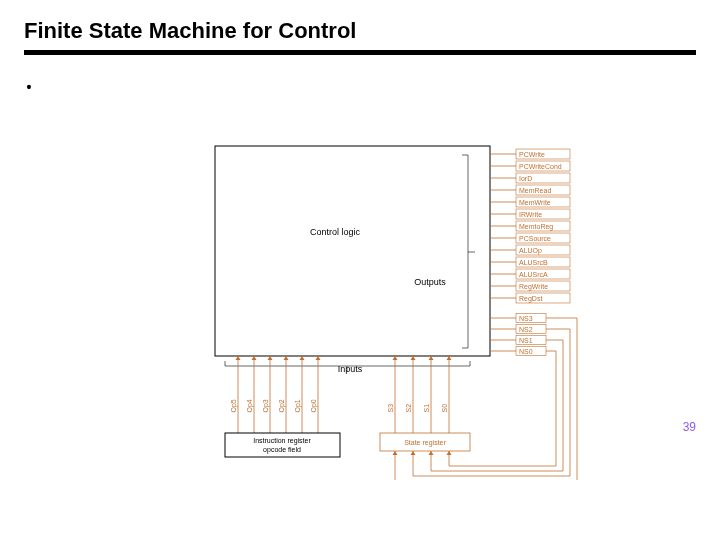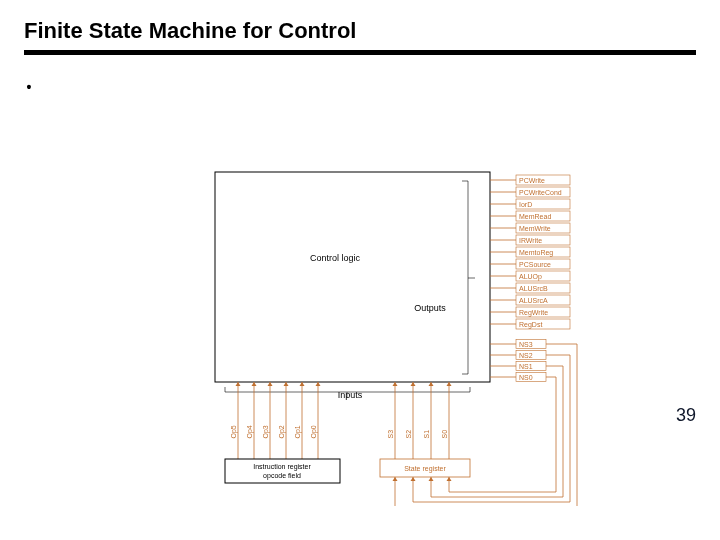--- a/index.html
+++ b/index.html
@@ -2,22 +2,22 @@
 <html><head>
 <meta charset="utf-8">
 <style>
   * { box-sizing: border-box; margin: 0; padding: 0; }
   html, body { width: 720px; height: 540px; font-family: Arial, Helvetica, sans-serif; background: #fff; }
   .slide { position: relative; width: 720px; height: 444px; padding: 18px 24px 12px 24px; }
   .title { font-size: 22px; font-weight: bold; color: #000; }
   .rule { height: 5px; background: #000; margin-top: 6px; }
   .bullet-row { margin-top: 24px; font-size: 14px; font-weight: bold; color: #000; display: flex; gap: 14px; }
   .bullet-row .dot { width: 10px; text-align: center; }
-  .pagenum { position: absolute; right: 24px; bottom: 18px; font-size: 18px; color: #0f172a; }
-  .diagram { position: absolute; left: 200px; top: 166px; width: 420px; height: 340px; }
+  .pagenum { position: absolute; right: 24px; bottom: 10px; font-size: 12px; color: #8b5cf6; }
+  .diagram { position: absolute; left: 200px; top: 140px; width: 420px; height: 340px; }
   .diagram svg { width: 100%; height: 100%; }
   .sig { font: 7px Arial; fill: #c07030; }
   .sigbox { fill: #fff; stroke: #c07030; stroke-width: 0.6; }
   .boxlabel { font: 9px Arial; fill: #000; }
   .boxlabel-sm { font: 7px Arial; fill: #000; }
   .wire { stroke: #c07030; stroke-width: 0.8; fill: none; }
   .blk { fill: #fff; stroke: #000; stroke-width: 1; }
   .blk-or { fill: #fff; stroke: #c07030; stroke-width: 0.8; }
   .vin { font: 7px Arial; fill: #c07030; }
   .brace { stroke: #000; stroke-width: 0.6; fill: none; }

